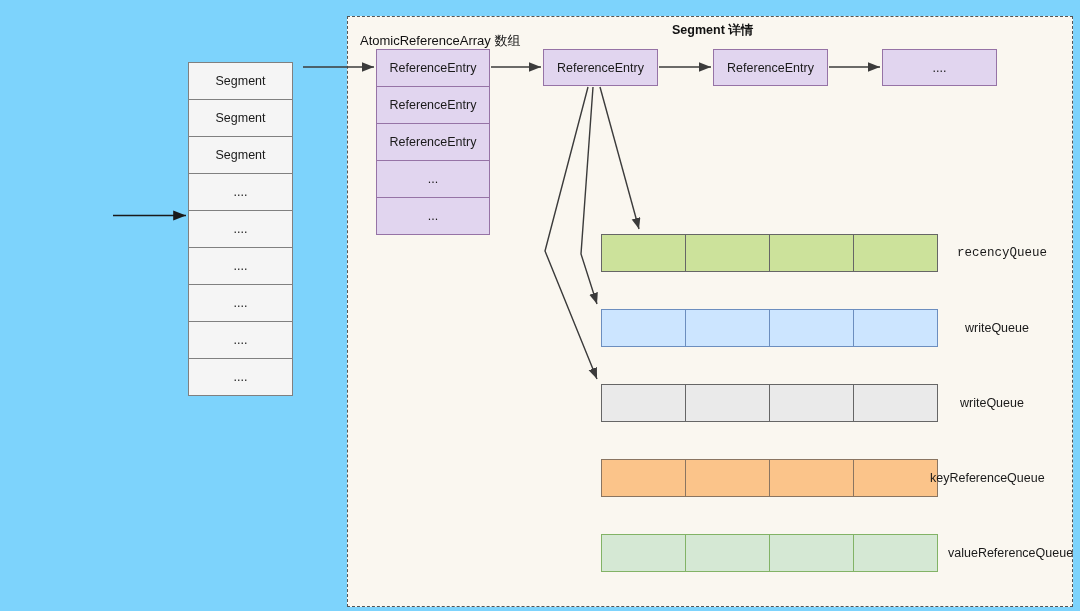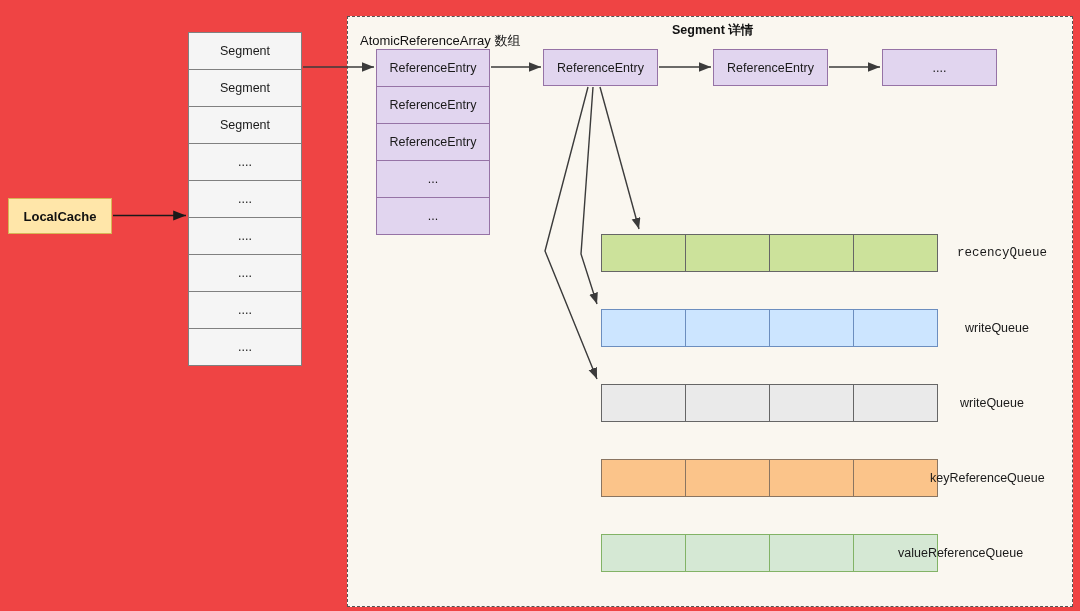--- a/index.html
+++ b/index.html
@@ -5,21 +5,21 @@
   * { box-sizing: border-box; }
   html, body {
     margin: 0; padding: 0;
     background: #ffffff;
     font-family: "Liberation Sans", "DejaVu Sans", sans-serif;
   }
   #canvas {
     position: relative;
     width: 1080px;
     height: 611px;
-    background: #ef4444;
+    background: #7dd3fc;
     overflow: hidden;
   }
 
   
   #segment-panel {
     position: absolute;
     left: 347px; top: 16px;
     width: 726px; height: 591px;
     background: #faf7f0;
     border: 1.6px dashed #555555;
@@ -118,23 +118,22 @@
 <body>
 
 <div id="canvas">
 
   <div id="segment-panel"></div>
 
   <div class="panel-title" style="left:672px; top:22px;">Segment 详情</div>
 
   <div class="panel-subtitle" style="left:360px; top:32px;">AtomicReferenceArray 数组</div>
 
-  <div class="box localcache" style="left:8px; top:198px; width:104px; height:36px;">LocalCache</div>
-
-  <div class="stack vert" id="segment-column" style="left:188px; top:32px; width:114px;text-align:center;">
+
+  <div class="stack vert" id="segment-column" style="left:188px; top:62px; width:105px;text-align:center;">
     <div class="cell segment" style="height:38px;">Segment</div>
     <div class="cell segment" style="height:38px;">Segment</div>
     <div class="cell segment" style="height:38px;">Segment</div>
     <div class="cell segment" style="height:38px;">....</div>
     <div class="cell segment" style="height:38px;">....</div>
     <div class="cell segment" style="height:38px;">....</div>
     <div class="cell segment" style="height:38px;">....</div>
     <div class="cell segment" style="height:38px;">....</div>
     <div class="cell segment" style="height:38px;">....</div>
   </div>
@@ -184,21 +183,21 @@
     <div class="qcell" style="width:85px; height:38px; background:#fbc48a; border-color:#8a7561;"></div>
   </div>
   <div class="qlabel" style="left:930px; top:471px;">keyReferenceQueue</div>
 
   <div class="queue" style="left:601px; top:534px;">
     <div class="qcell" style="width:85px; height:38px; background:#d5e8d4; border-color:#82b366;"></div>
     <div class="qcell" style="width:85px; height:38px; background:#d5e8d4; border-color:#82b366;"></div>
     <div class="qcell" style="width:85px; height:38px; background:#d5e8d4; border-color:#82b366;"></div>
     <div class="qcell" style="width:85px; height:38px; background:#d5e8d4; border-color:#82b366;"></div>
   </div>
-  <div class="qlabel" style="left:898px; top:546px;">valueReferenceQueue</div>
+  <div class="qlabel" style="left:948px; top:546px;">valueReferenceQueue</div>
 
   <svg id="arrows" viewBox="0 0 1080 611">
     <defs>
       <marker id="ah" markerWidth="9" markerHeight="9" refX="8" refY="3.2" orient="auto" markerUnits="strokeWidth">
         <path d="M0,0 L8,3.2 L0,6.4 z" fill="#1a1a1a"></path>
       </marker>
       <marker id="ah2" markerWidth="9" markerHeight="9" refX="8" refY="3.2" orient="auto" markerUnits="strokeWidth">
         <path d="M0,0 L8,3.2 L0,6.4 z" fill="#3b3b3b"></path>
       </marker>
     </defs>

